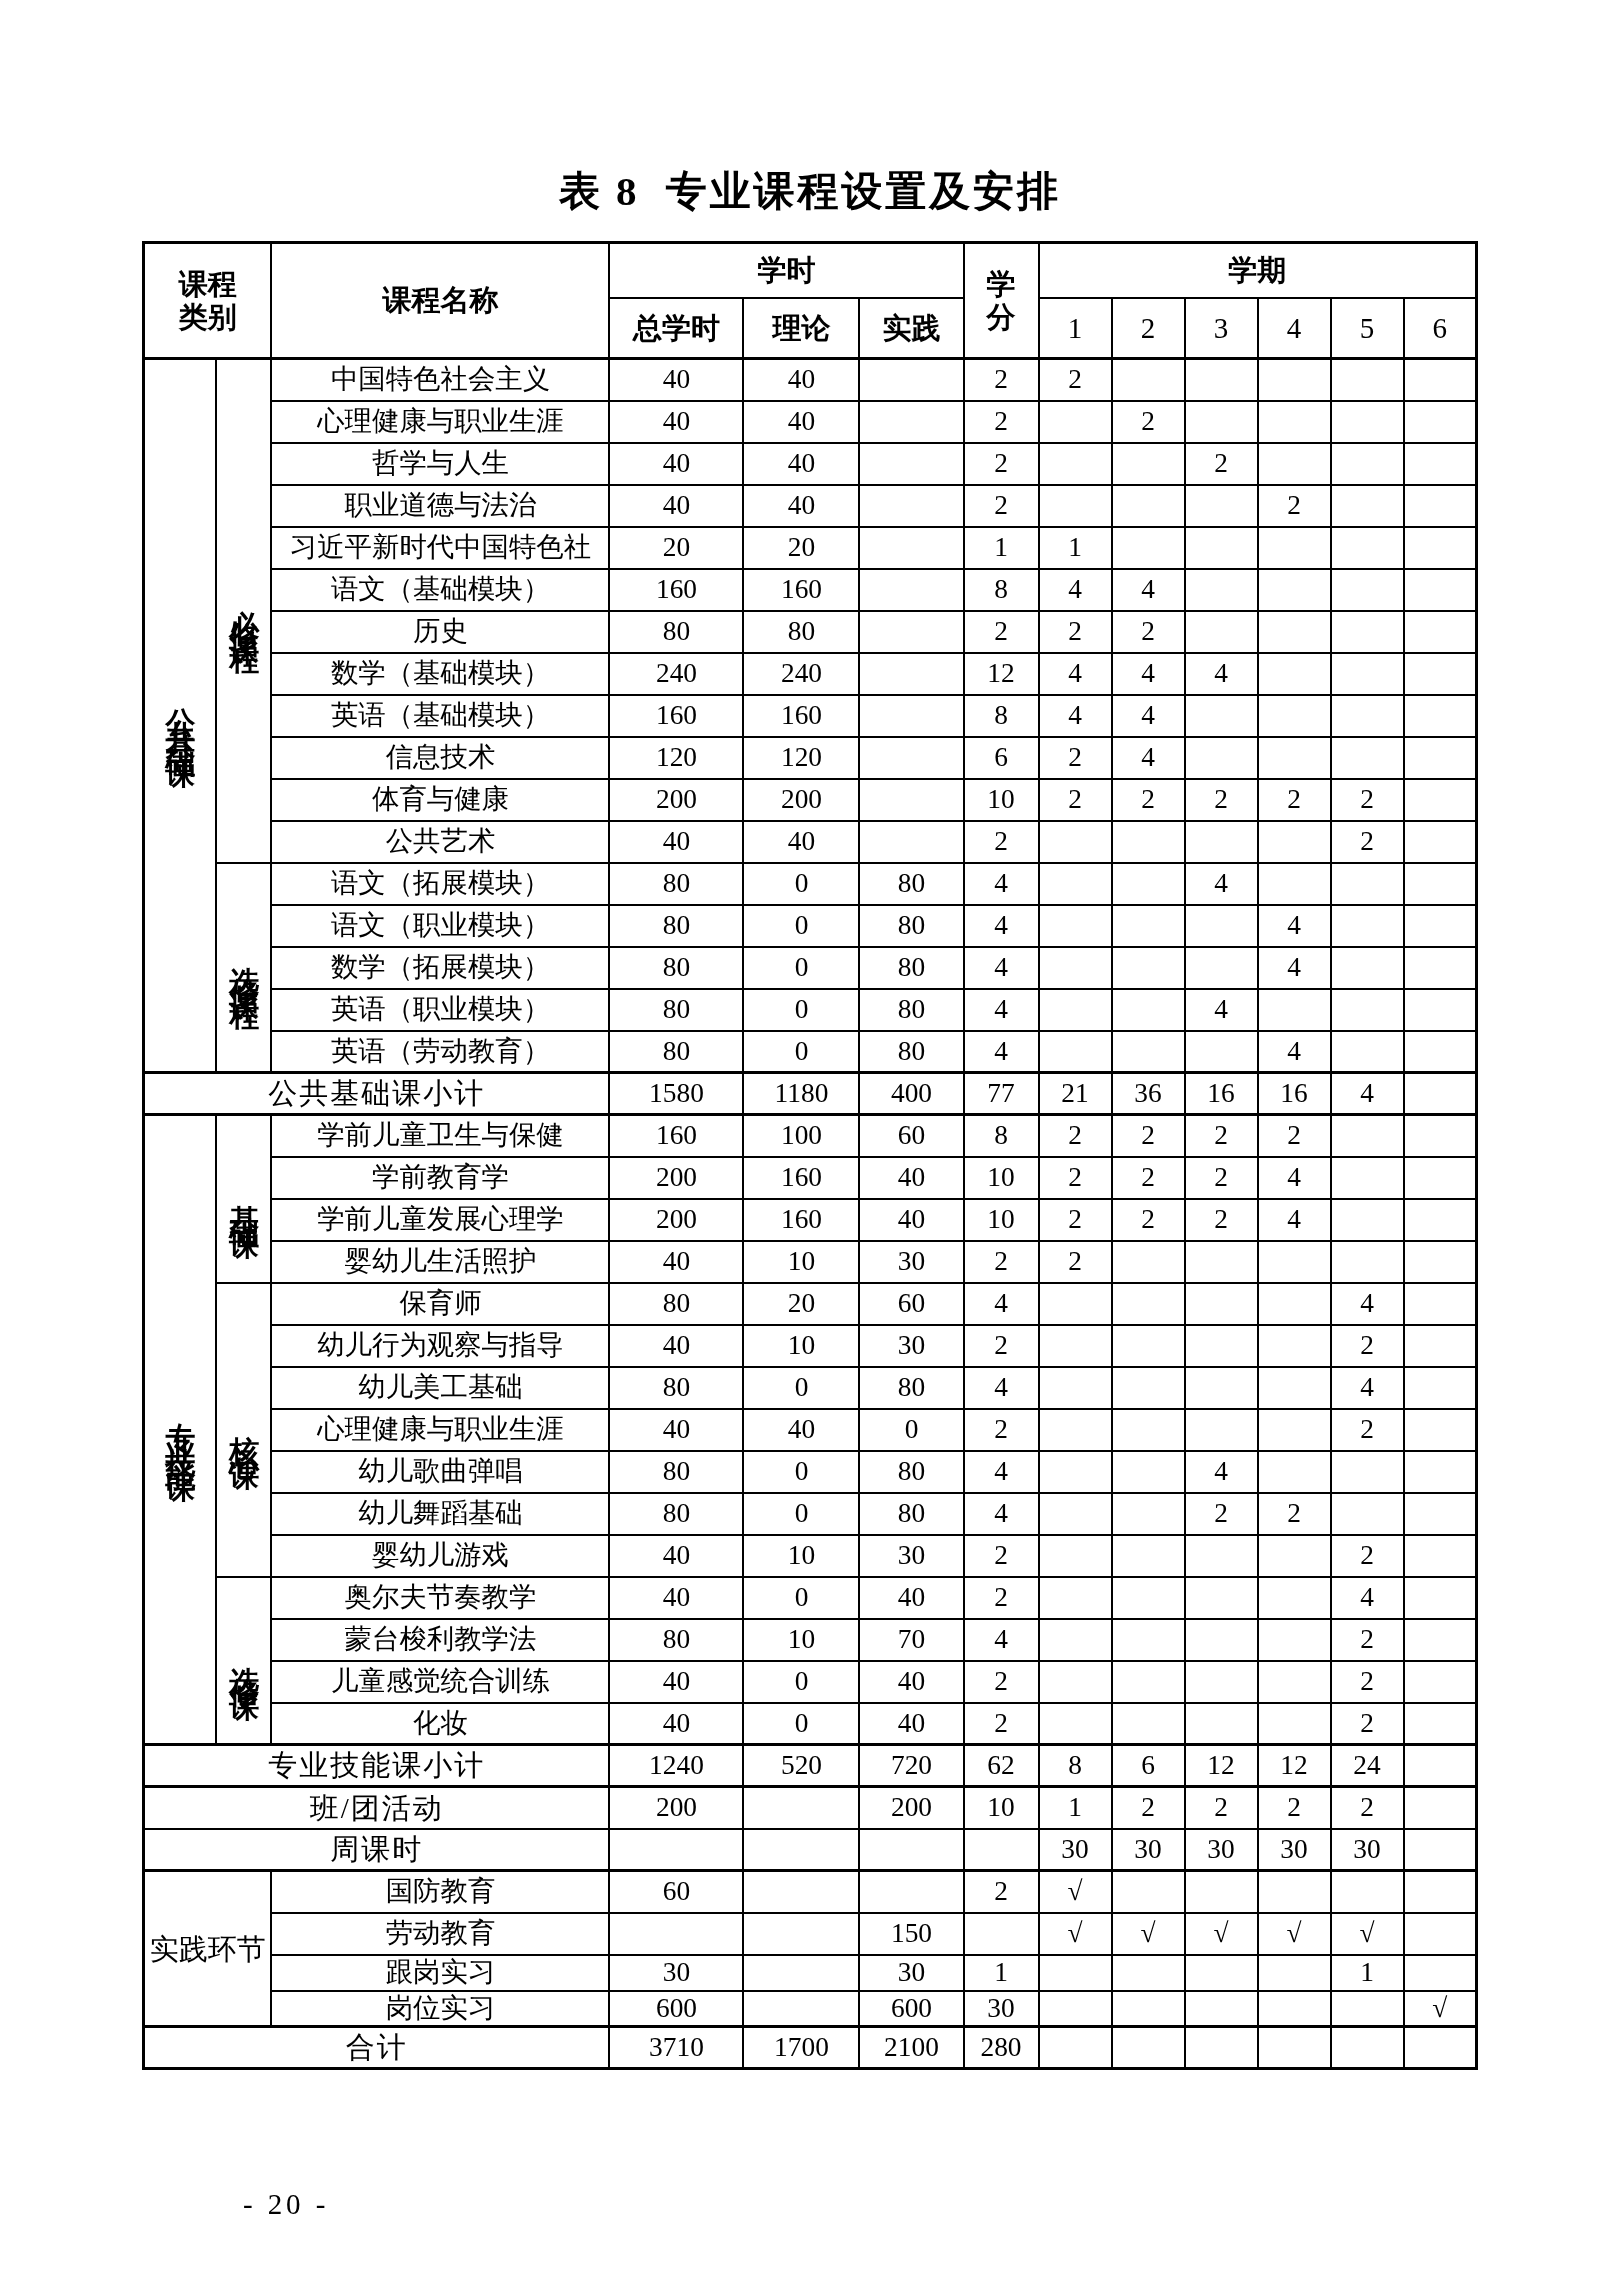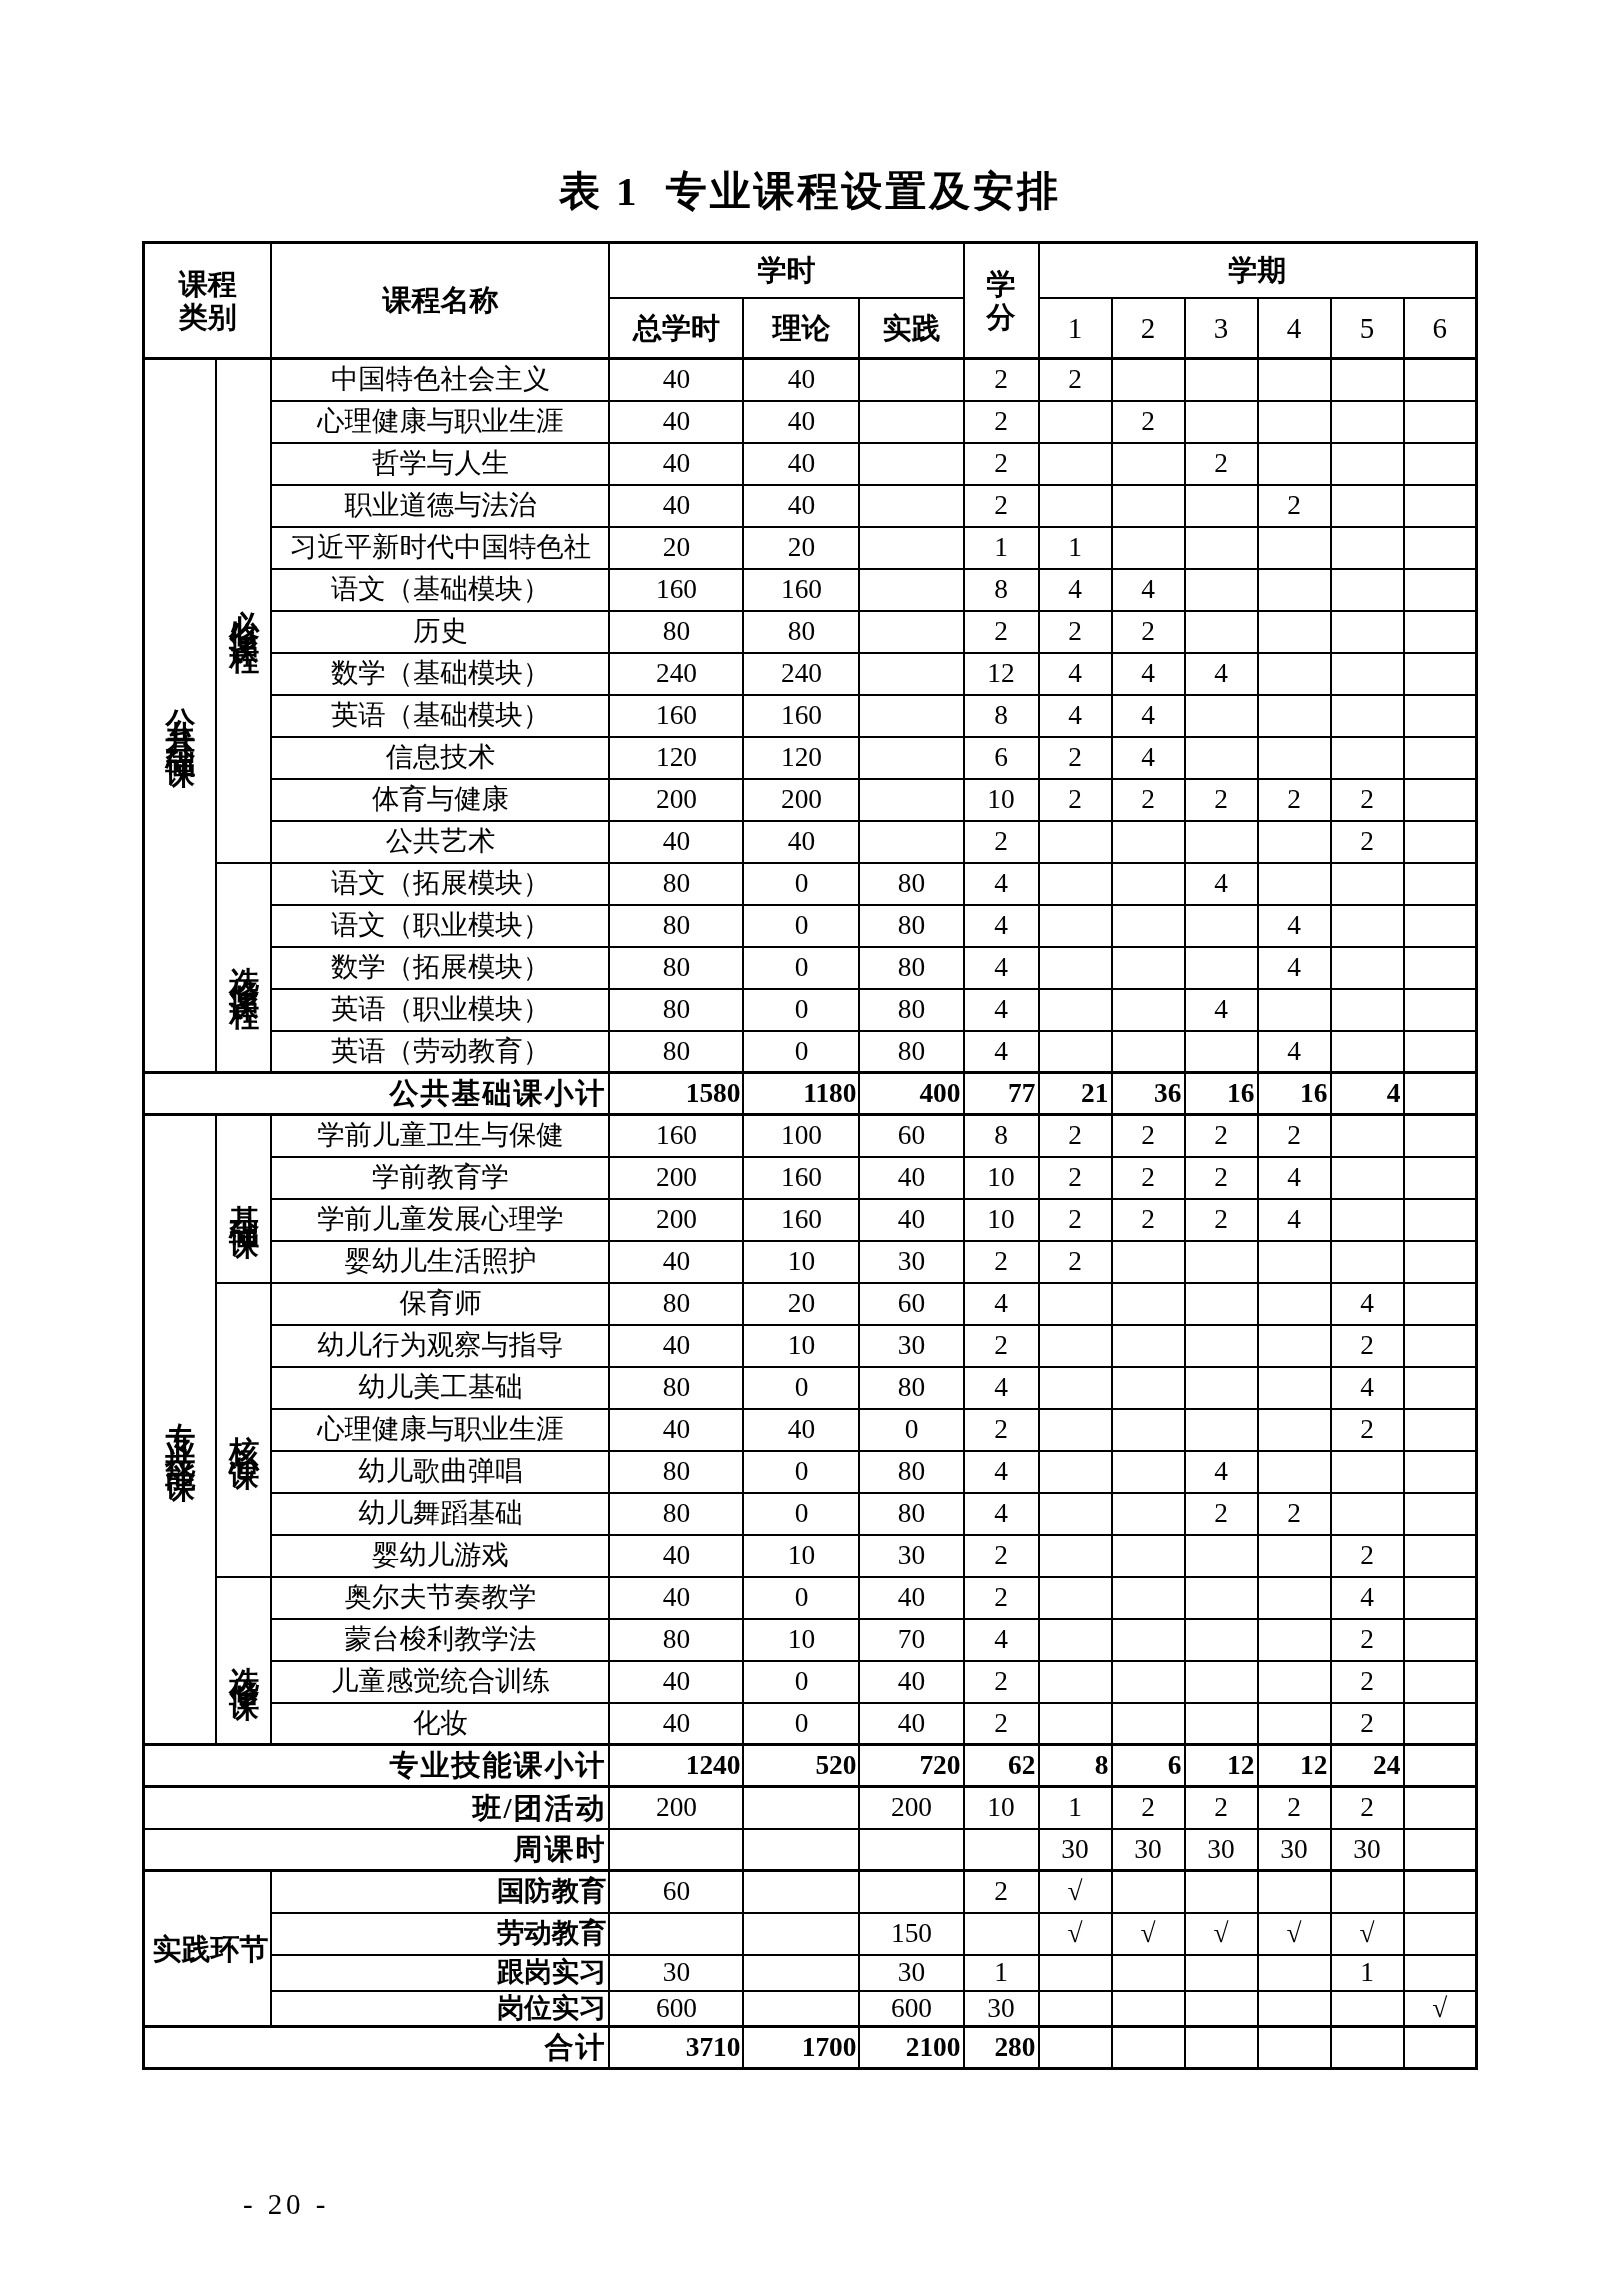--- a/index.html
+++ b/index.html
@@ -64,40 +64,40 @@
   .hb { border-bottom-width: 3.9px; }
 
   .v {
     font-weight: bold;
     font-size: 30px;
     writing-mode: vertical-lr;
     text-orientation: upright;
     letter-spacing: 12.7px;
     padding: 3.9px 0;
   }
-  .b { font-weight: bold; text-align: right; }
+  .b { font-weight: normal; }
   .lbl { font-size: 29px; letter-spacing: 2px; }
   .plab { font-size: 29px; line-height: 1.25; }
   .tl { border-left-width: 2.9px; }
   tr.st td { border-top-width: 3.9px; }
 
   .page-number {
     position: absolute;
     left: 243px;
     top: 2188px;
     font-size: 29px;
     letter-spacing: 3.9px;
     white-space: pre;
     text-align: right;
   }
 </style>
 </head>
 <body>
 
-<h1 class="page-title">表 1  专业课程设置及安排</h1>
+<h1 class="page-title">表 8  专业课程设置及安排</h1>
 
 <table class="curriculum">
   <colgroup>
     <col class="c-cat1">
       <col class="c-cat2">
       <col class="c-name">
     <col class="c-total">
       <col class="c-theory">
       <col class="c-practice">
     <col class="c-credit">

